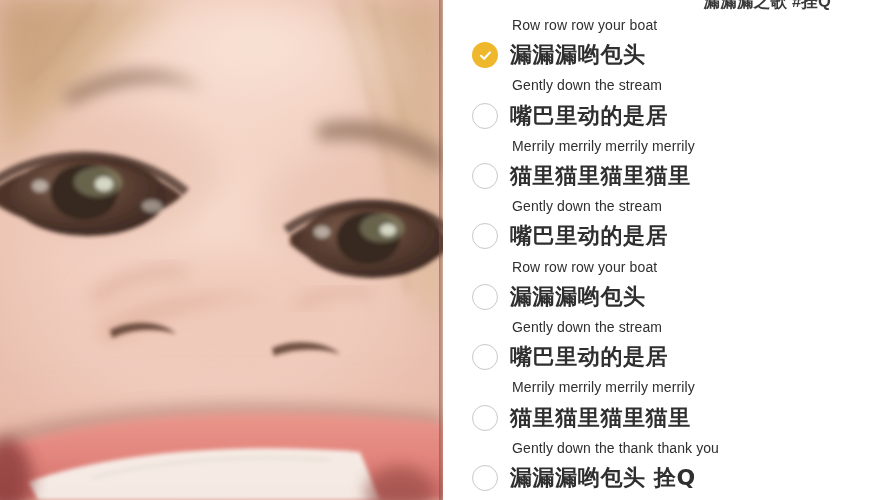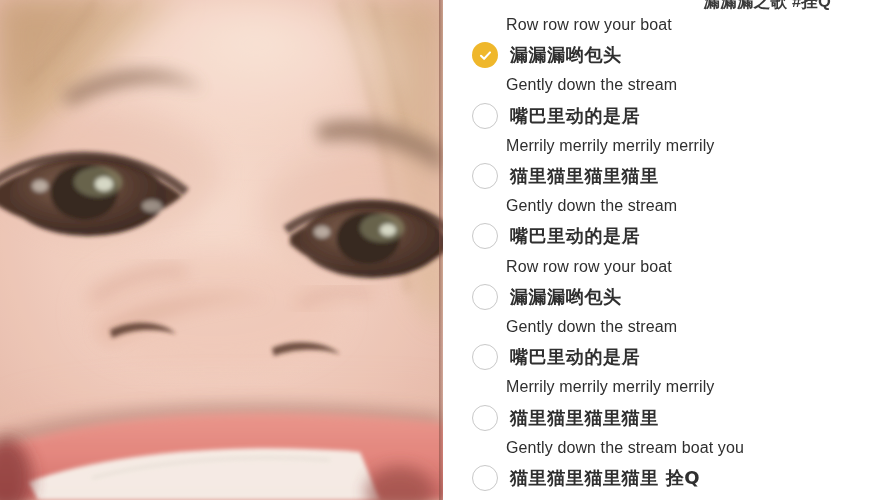--- a/index.html
+++ b/index.html
@@ -118,30 +118,30 @@
     transform: translateY(-50%);
     font-size: 19.5px;
     color: #2f2f2f;
     white-space: nowrap;
     letter-spacing: 0.1px;
   }
 
   .lyric-text.zh {
     font-family: "DejaVu Sans", "Liberation Sans", sans-serif;
     font-weight: 700;
-    font-size: 18px;
+    font-size: 22px;
     letter-spacing: 0.6px;
     left: 67px;
   }
 
   .lyric-text.en {
     font-family: "Liberation Sans", "DejaVu Sans", sans-serif;
     font-weight: 400;
-    font-size: 16px;
-    left: 63px;
+    font-size: 14px;
+    left: 69px;
   }
 </style>
 </head>
 <body>
 
 <div id="app">
 
   <div class="media-pane">
     <svg viewBox="0 0 443 500" preserveAspectRatio="none" aria-label="close-up selfie photograph">
       <defs>
@@ -314,22 +314,22 @@
           <div class="lyric-text zh">嘴巴里动的是居</div>
         </div>
         <div class="lyric-row" style="top: 372.4px;">
           <div class="lyric-text en">Merrily merrily merrily merrily</div>
         </div>
         <div class="lyric-row" style="top: 402.6px;">
           <div class="bullet empty"></div>
           <div class="lyric-text zh">猫里猫里猫里猫里</div>
         </div>
         <div class="lyric-row" style="top: 432.8px;">
-          <div class="lyric-text en">Gently down the stream boat you</div>
+          <div class="lyric-text en">Gently down the thank thank you</div>
         </div>
         <div class="lyric-row" style="top: 463px;">
           <div class="bullet empty"></div>
-          <div class="lyric-text zh">猫里猫里猫里猫里 拴Q</div>
+          <div class="lyric-text zh">漏漏漏哟包头 拴Q</div>
         </div>
       </div>
 
   </div>
 </div>
 
 </body></html>

